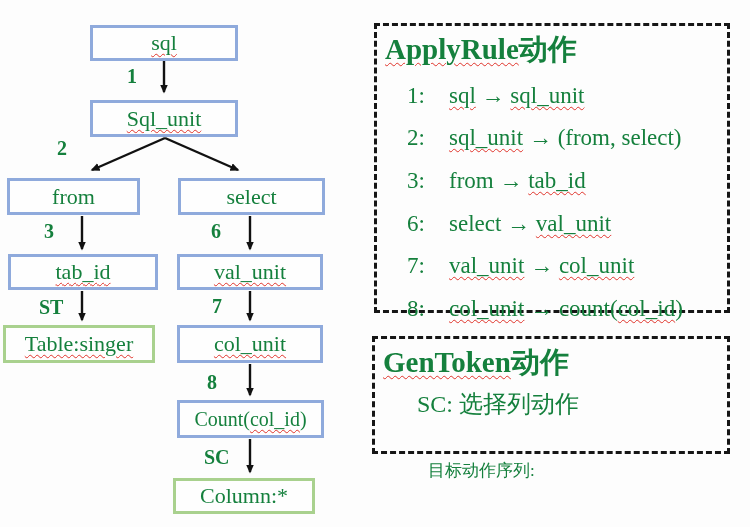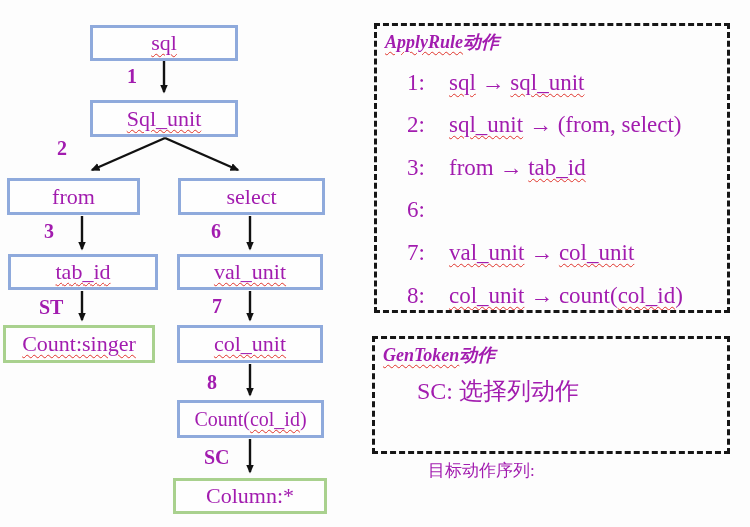--- a/index.html
+++ b/index.html
@@ -1,20 +1,20 @@
 <!DOCTYPE html>
 <html><head>
 <meta charset="utf-8">
 <style>
   html,body { margin:0; padding:0; }
   .canvas {
     position:relative; width:750px; height:527px;
     background:#fdfdfd; overflow:hidden;
     font-family:"Liberation Serif", serif;
-    color:#a21caf;
+    color:#15803d;
   }
   
   .tree { position:absolute; left:0; top:0; width:360px; height:527px; }
   .tree svg { position:absolute; left:0; top:0; }
   .node {
     position:absolute; box-sizing:border-box;
     background:#fefefe; border:3px solid #8faadc;
     display:flex; align-items:center; justify-content:center;
     font-size:22px; line-height:1; white-space:nowrap;
   }
@@ -31,22 +31,22 @@
     text-underline-offset:3px;
   }
   
   .dashbox {
     position:absolute; box-sizing:border-box;
     border:3px dashed #161616; background:transparent;
   }
   .applyrule { left:374px; top:23px;  width:356px; height:290px; }
   .gentoken  { left:372px; top:336px; width:358px; height:118px; }
   .dash-title {
-    margin:6px 0 0 8px; font-size:18px; line-height:1.2;
-    font-weight:bold; font-style:italic; white-space:nowrap;
+    margin:6px 0 0 8px; font-size:29px; line-height:1.2;
+    font-weight:bold; white-space:nowrap;
   }
   .rule-row {
     display:flex; margin:15px 0 0 30px;
     font-size:23px; line-height:1.2; white-space:nowrap;
   }
   .rule-row:first-of-type { margin-top:9px; }
   .rule-num { width:28px; text-align:left; margin-right:14px; }
   .token-line {
     margin:10px 0 0 42px; font-size:24px; line-height:1.2; white-space:nowrap;
   }
@@ -90,31 +90,31 @@
     <div class="node" style="left:178px; top:178px; width:147px; height:37px;">
         <span>select</span>
       </div>
     <div class="node" style="left:8px;   top:254px; width:150px; height:36px;">
         <span class="sq">tab_id</span>
       </div>
     <div class="node" style="left:177px; top:254px; width:146px; height:36px;">
         <span class="sq">val_unit</span>
       </div>
     <div class="node green" style="left:3px; top:325px; width:152px; height:38px;">
-        <span class="sq">Count:singer</span>
+        <span class="sq">Table:singer</span>
       </div>
     <div class="node" style="left:177px; top:325px; width:146px; height:38px;">
         <span class="sq">col_unit</span>
       </div>
     <div class="node small" style="left:177px; top:400px; width:147px; height:38px;">
         <span>Count(</span>
         <span class="sq">col_id</span>
         <span>)</span>
       </div>
-    <div class="node green" style="left:173px; top:478px; width:154px; height:36px;">
+    <div class="node green" style="left:173px; top:478px; width:142px; height:36px;">
         <span>Column:*</span>
       </div>
 
     <div class="edge-label" style="left:127px; top:66px;">1</div>
     <div class="edge-label" style="left:57px;  top:138px;">2</div>
     <div class="edge-label" style="left:44px;  top:221px;">3</div>
     <div class="edge-label" style="left:39px;  top:297px;">ST</div>
     <div class="edge-label" style="left:211px; top:221px;">6</div>
     <div class="edge-label" style="left:212px; top:296px;">7</div>
     <div class="edge-label" style="left:207px; top:372px;">8</div>
@@ -132,20 +132,21 @@
     <div class="rule-row">
       <span class="rule-num">2:</span>
       <span class="rule-text"><span class="sq">sql_unit</span><span> → (from, select)</span></span>
     </div>
     <div class="rule-row">
       <span class="rule-num">3:</span>
       <span class="rule-text"><span>from → </span><span class="sq">tab_id</span></span>
     </div>
     <div class="rule-row">
       <span class="rule-num">6:</span>
+      <span class="rule-text"><span>select → </span><span class="sq">val_unit</span></span>
     </div>
     <div class="rule-row">
       <span class="rule-num">7:</span>
       <span class="rule-text"><span class="sq">val_unit</span><span> → </span><span class="sq">col_unit</span></span>
     </div>
     <div class="rule-row">
       <span class="rule-num">8:</span>
       <span class="rule-text"><span class="sq">col_unit</span><span> → count(</span><span class="sq">col_id</span><span>)</span></span>
     </div>
   </div>

